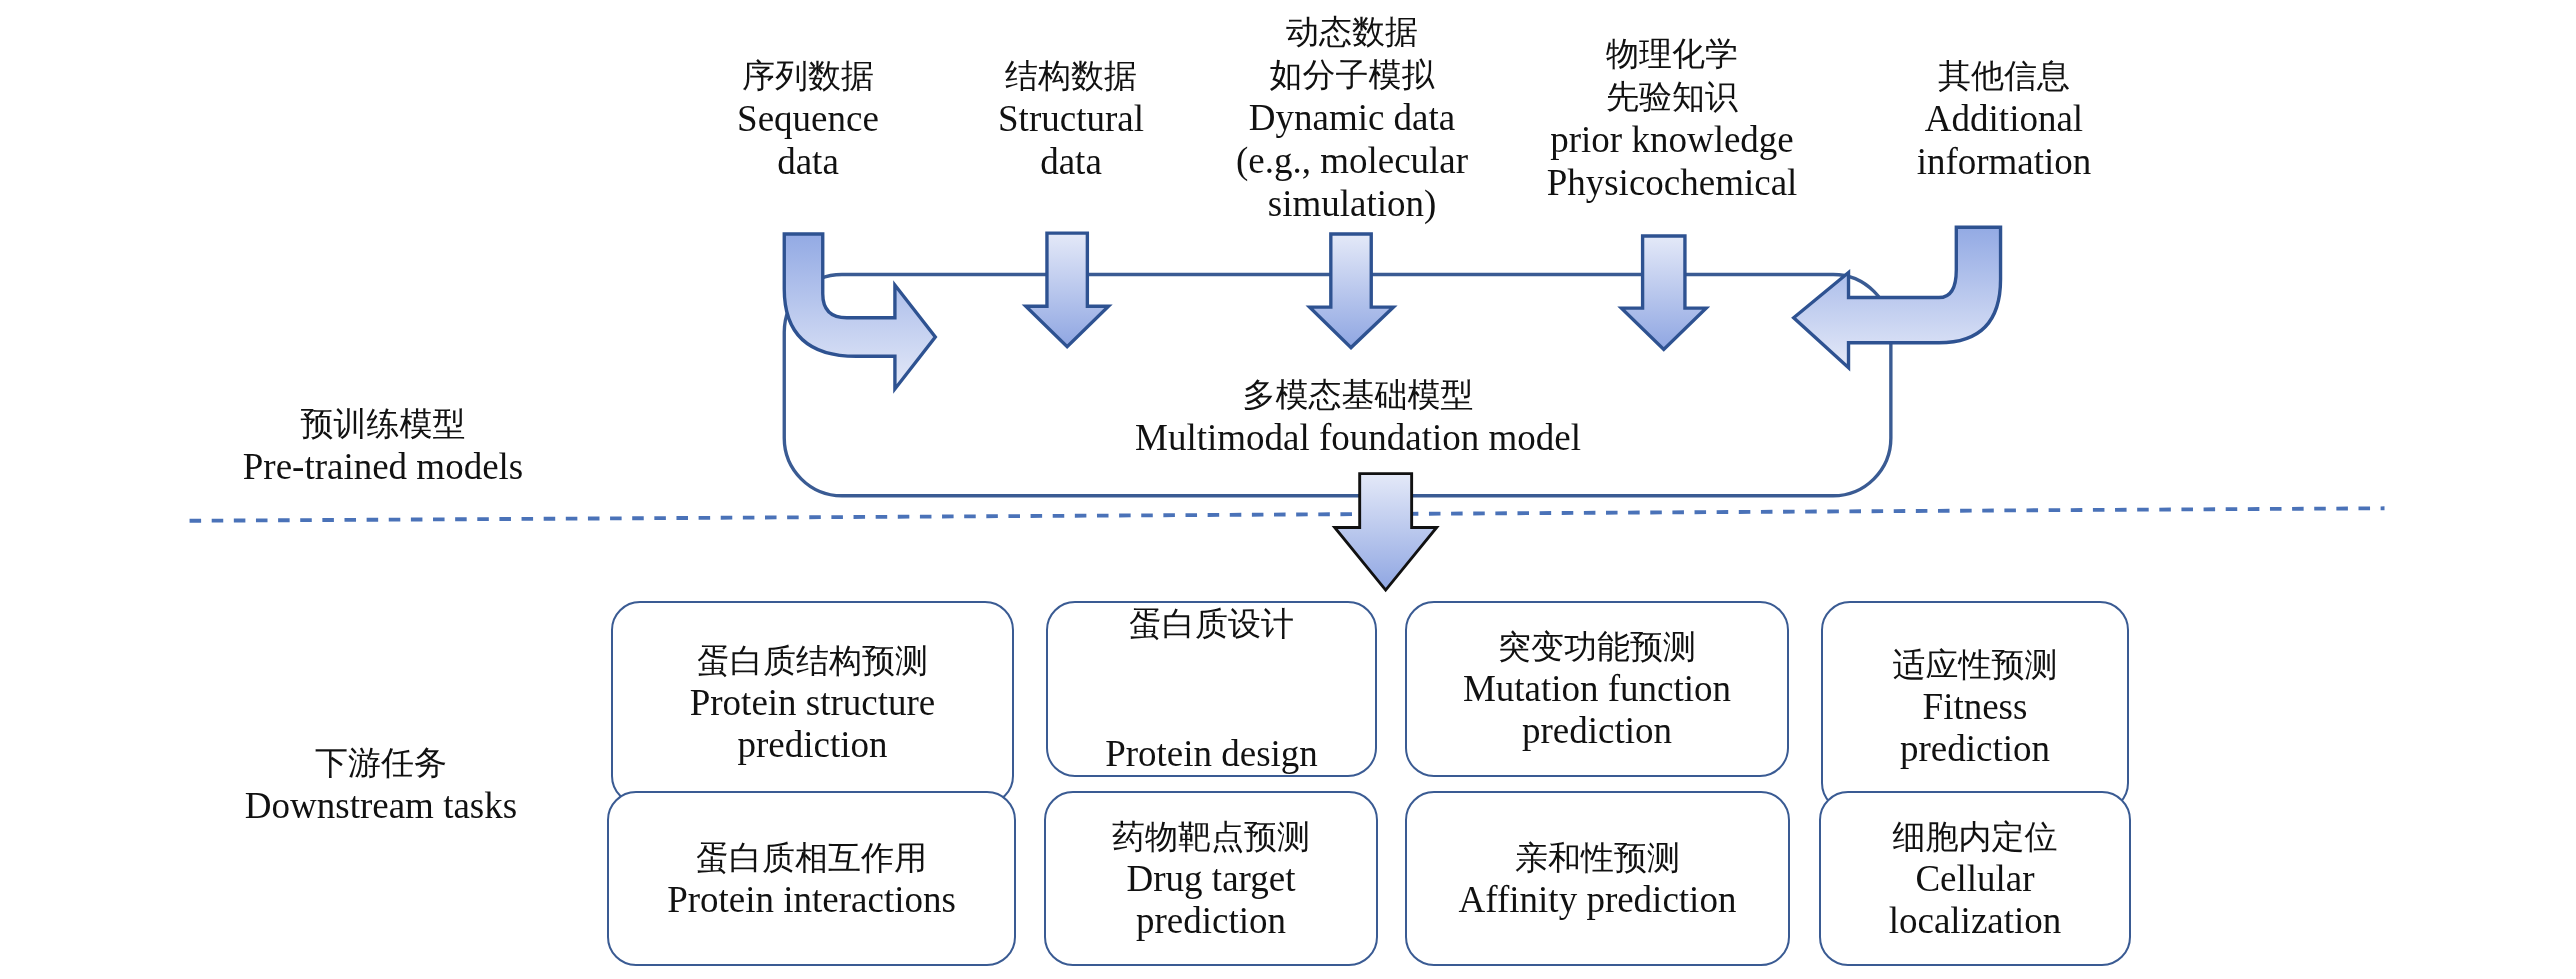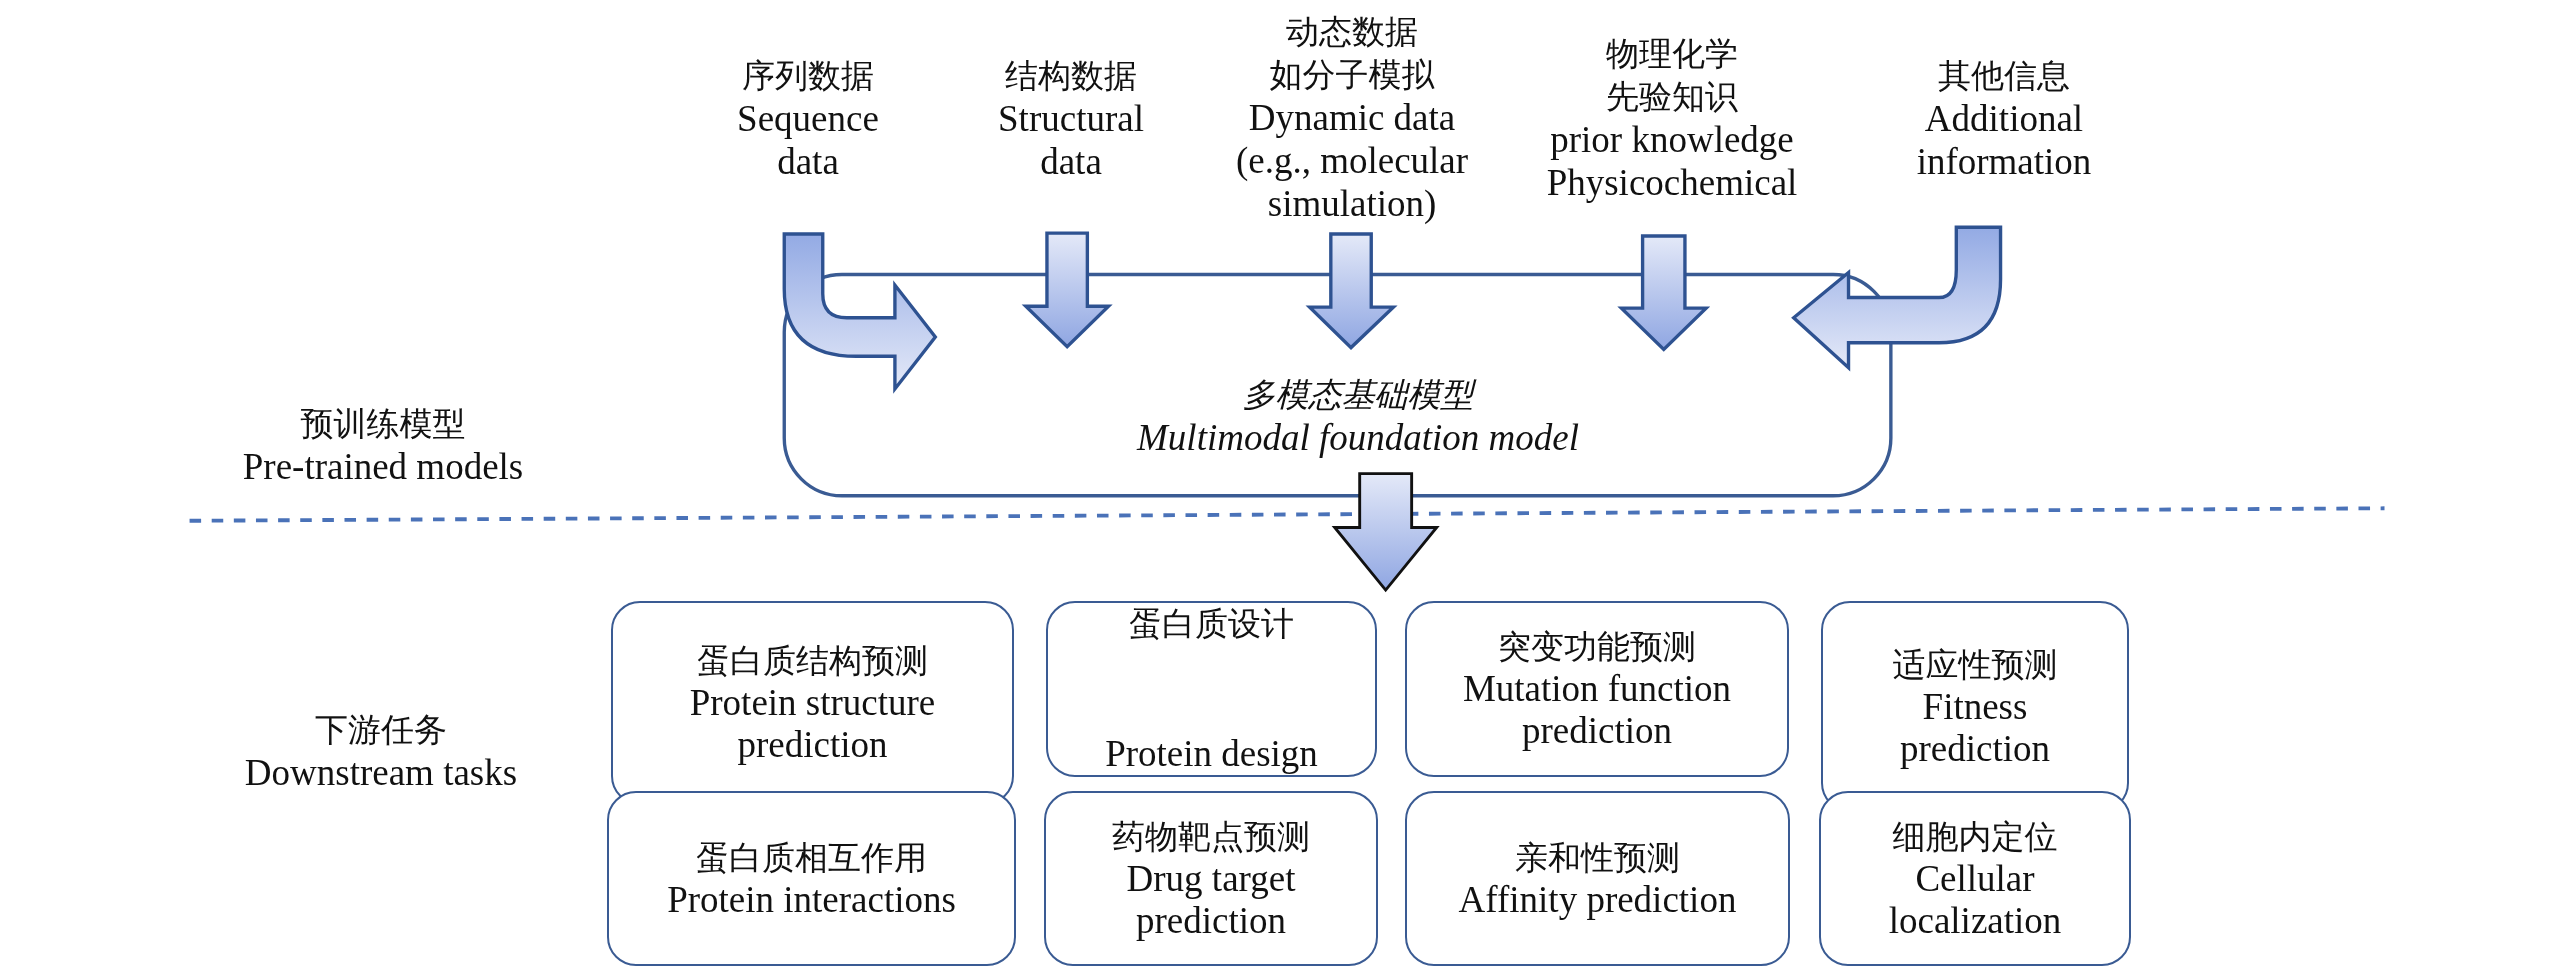--- a/index.html
+++ b/index.html
@@ -68,30 +68,30 @@
   <span class="cn">先验知识</span>
   <span class="en">prior knowledge</span>
   <span class="en">Physicochemical</span>
 </div>
 <div class="lbl" style="left:2004px; top:54px;">
   <span class="cn">其他信息</span>
   <span class="en">Additional</span>
   <span class="en">information</span>
 </div>
 
-<div class="lbl" style="left:1358px; top:373px;font-style:italic;">
+<div class="lbl" style="left:1358px; top:373px;">
   <span class="cn">多模态基础模型</span>
   <span class="en">Multimodal foundation model</span>
 </div>
 
 <div class="lbl" style="left:383px; top:402px;">
   <span class="cn">预训练模型</span>
   <span class="en">Pre-trained models</span>
 </div>
-<div class="lbl" style="left:381px; top:708px;">
+<div class="lbl" style="left:381px; top:741px;">
   <span class="cn">下游任务</span>
   <span class="en">Downstream tasks</span>
 </div>
 
 <div class="task-box" style="left:611px; top:601px; width:403px; height:204px;">
   <span class="cn">蛋白质结构预测</span>
   <span class="en">Protein structure</span>
   <span class="en">prediction</span>
 </div>
 <div class="task-box" style="left:1046px; top:601px; width:331px; height:176px;justify-content:space-between;">

